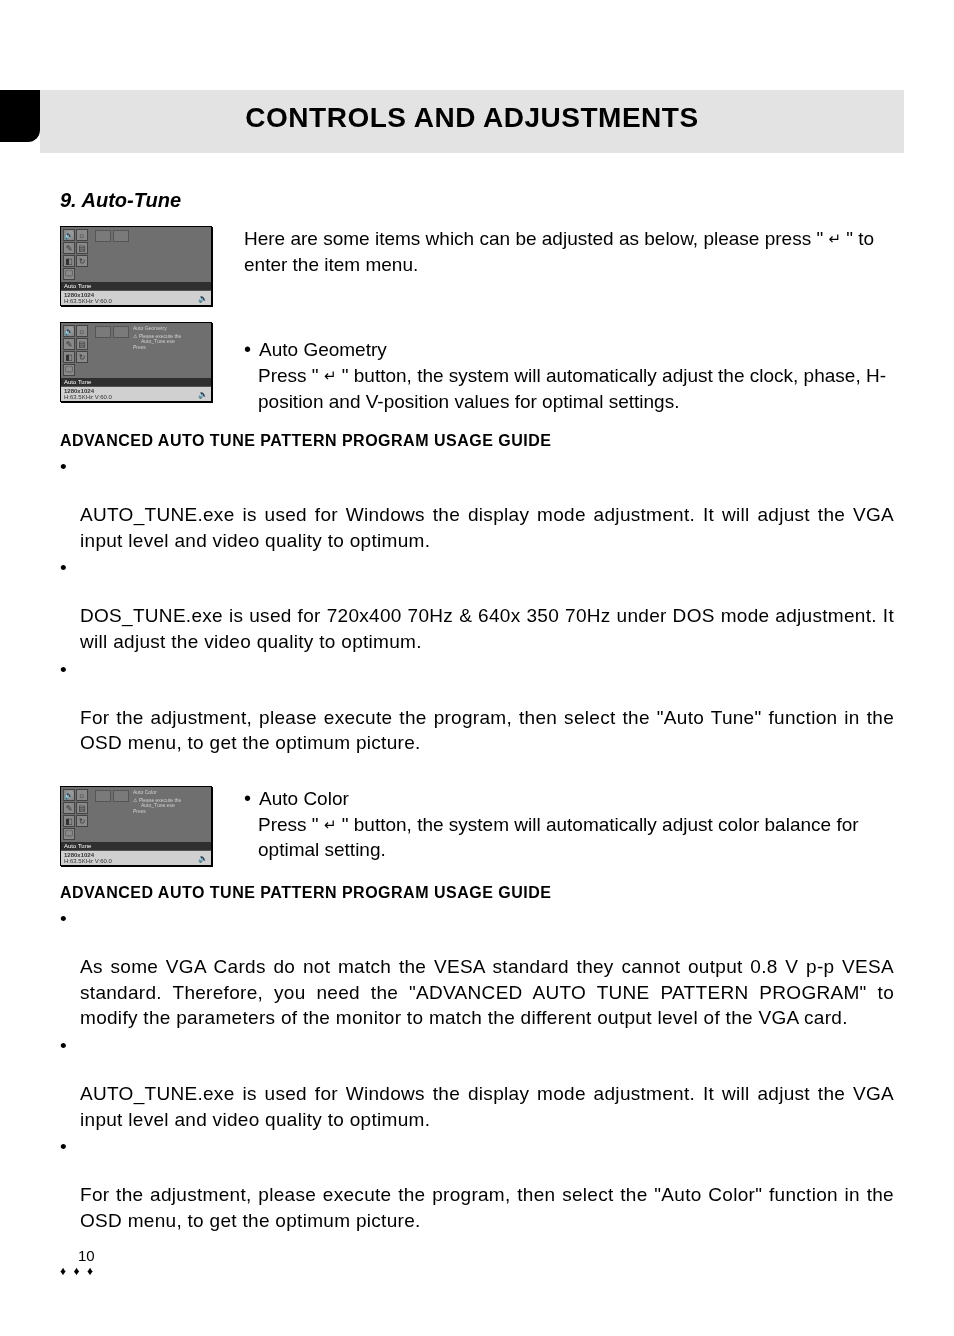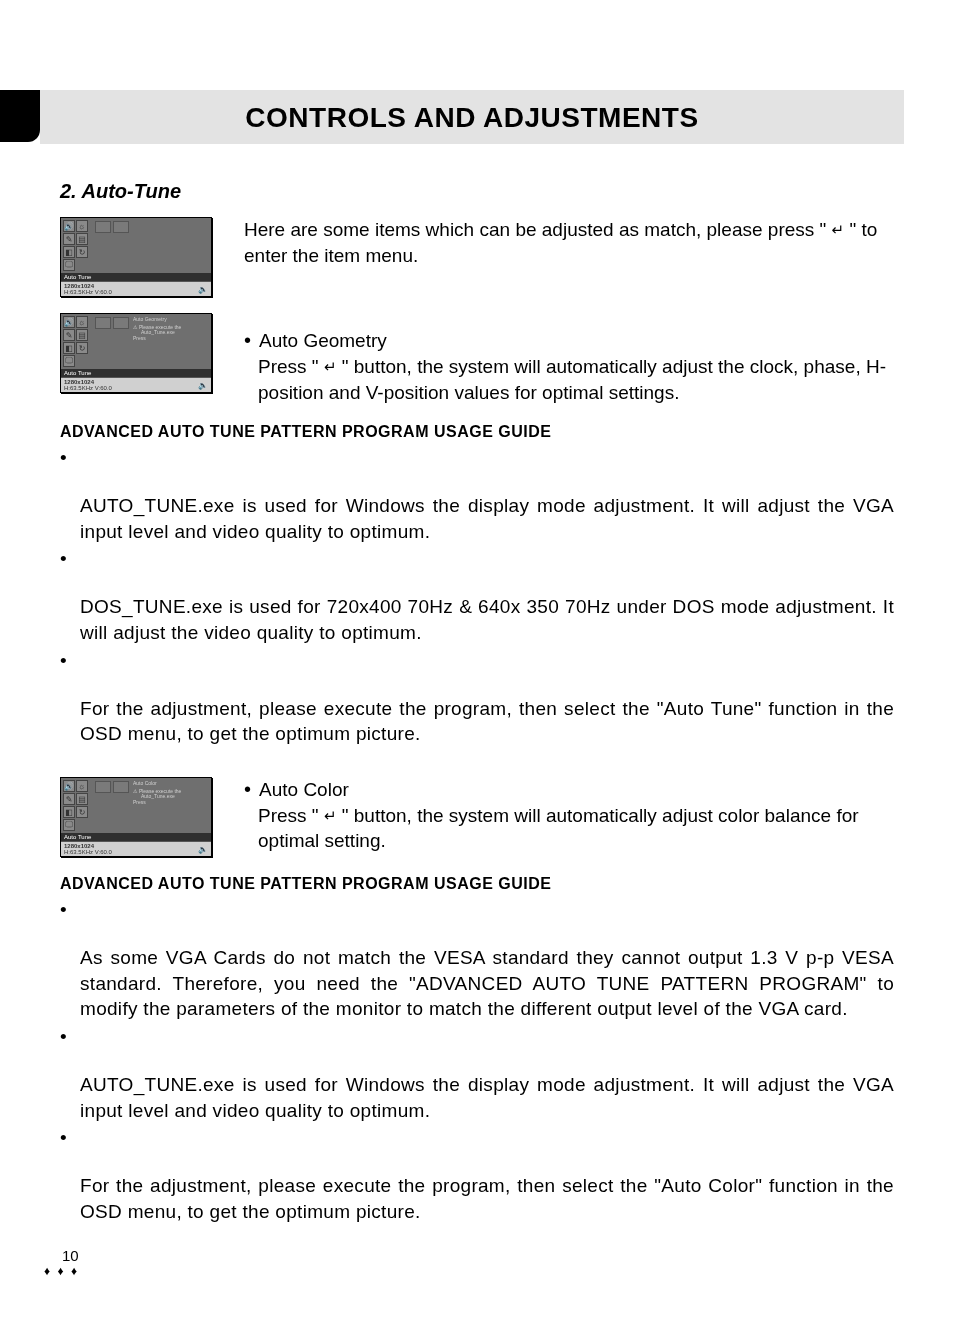--- a/index.html
+++ b/index.html
@@ -21,21 +21,21 @@
     left: 0;
     top: 90px;
     width: 40px;
     height: 52px;
     background: #000;
     border-bottom-right-radius: 12px;
   }
   .title-bar {
     background: #e3e3e3;
     text-align: center;
-    padding: 12px 0 10px 0;
+    padding: 12px 0 19px 0;
     margin-bottom: 36px;
     margin-left: -20px;
     margin-right: -10px;
   }
   .title-bar h1 {
     margin: 0;
     font-size: 28px;
     font-weight: bold;
     letter-spacing: 0.5px;
     font-family: "Optima", "Candara", "Segoe UI", sans-serif;
@@ -178,42 +178,42 @@
   .body-bullets .txt { flex: 1; text-align: justify; margin-top: 48px; }
   .enter-sym {
     font-family: "Arial", sans-serif;
     font-size: 15px;
     vertical-align: middle;
     display: inline-block;
     transform: translateY(-1px);
   }
   .footer {
     position: absolute;
-    left: 44px;
+    left: 60px;
     bottom: 58px;
     font-size: 15px;
   }
   .footer .pn { margin-left: 18px; }
   .footer .diamonds { letter-spacing: 2px; font-size: 12px; }
   .section3-row {
     margin-top: 30px;
   }
 </style>
 </head>
 <body>
 
 <div class="black-tab"></div>
 
 <div class="page">
 
   <div class="title-bar">
     <h1>CONTROLS AND ADJUSTMENTS</h1>
   </div>
 
-  <div class="section-heading">2. Auto-Tune</div>
+  <div class="section-heading">9. Auto-Tune</div>
 
   <div class="row">
     <div class="osd-col">
 
       <div class="osd">
         <div class="osd-top">
           <div class="osd-icons">
             <span>🔊</span>
             <span>☼</span>
             <span>✎</span>
@@ -259,21 +259,21 @@
         <div class="osd-label">Auto Tune</div>
         <div class="osd-status">
           <span><b>1280x1024</b><br><span>H:63.5KHz V:60.0</span></span>
           <span class="speaker">🔈</span>
         </div>
       </div>
     </div>
 
     <div class="text-col">
       <p style="margin:0 0 60px 0;">
-        <span>Here are some items which can be adjusted as match, please press " </span><span class="enter-sym">↵</span><span> " to enter the item menu.</span>
+        <span>Here are some items which can be adjusted as below, please press " </span><span class="enter-sym">↵</span><span> " to enter the item menu.</span>
       </p>
 
       <div class="bullet-block">
         <div class="bt">
           <span class="dot">•</span>
           <span class="txt">Auto Geometry</span>
         </div>
         <div class="indent">
           <span>Press " </span><span class="enter-sym">↵</span><span> " button, the system will automatically adjust the clock, phase, H-position and V-position values for optimal settings.</span>
         </div>
@@ -339,21 +339,21 @@
           <span>Press " </span><span class="enter-sym">↵</span><span> " button, the system will automatically adjust color balance for optimal setting.</span>
         </div>
       </div>
     </div>
   </div>
 
   <div class="guide-heading">ADVANCED AUTO TUNE PATTERN PROGRAM USAGE GUIDE</div>
   <div class="body-bullets">
     <div class="bi">
         <span class="dot">•</span>
-        <span class="txt">As some VGA Cards do not match the VESA standard they cannot output 1.3 V p-p VESA standard. Therefore, you need the "ADVANCED AUTO TUNE PATTERN PROGRAM" to modify the parameters of the monitor to match the different output level of the VGA card.</span>
+        <span class="txt">As some VGA Cards do not match the VESA standard they cannot output 0.8 V p-p VESA standard. Therefore, you need the "ADVANCED AUTO TUNE PATTERN PROGRAM" to modify the parameters of the monitor to match the different output level of the VGA card.</span>
       </div>
     <div class="bi">
         <span class="dot">•</span>
         <span class="txt">AUTO_TUNE.exe is used for Windows the display mode adjustment. It will adjust the VGA input level and video quality to optimum.</span>
       </div>
     <div class="bi">
         <span class="dot">•</span>
         <span class="txt">For the adjustment, please execute the program, then select the "Auto Color" function in the OSD menu, to get the optimum picture.</span>
       </div>
   </div>

